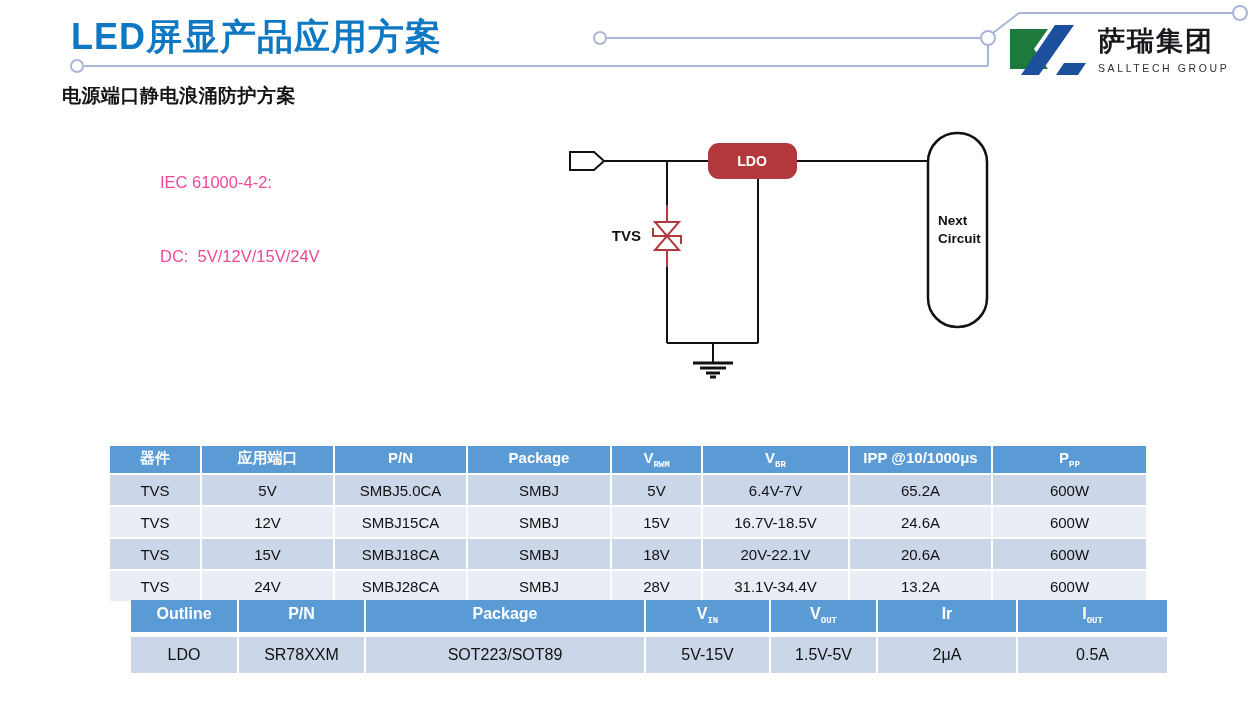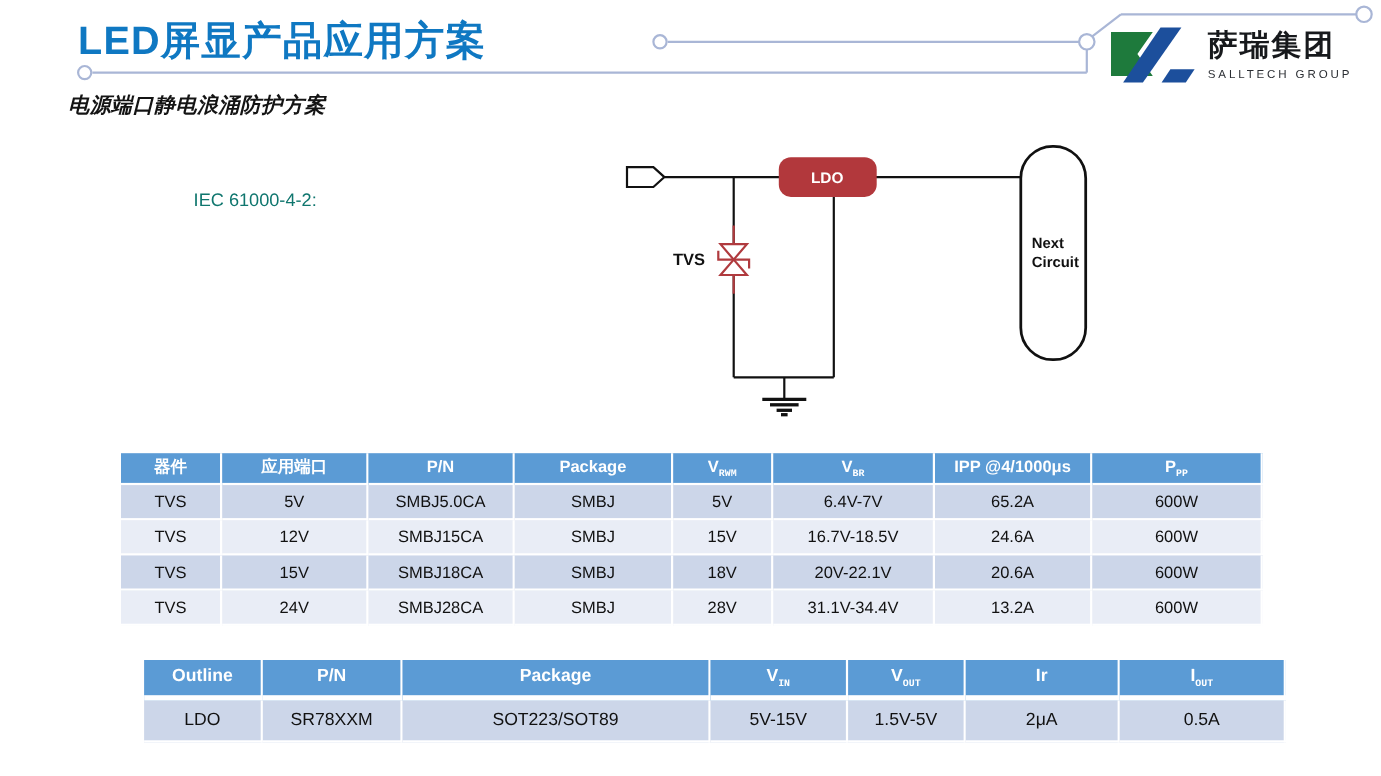--- a/index.html
+++ b/index.html
@@ -2,36 +2,36 @@
 <html><head>
 <meta charset="utf-8">
 <style>
   html,body{margin:0;padding:0;background:#ffffff;}
   body{width:1255px;height:705px;position:relative;overflow:hidden;
        font-family:"Liberation Sans","DejaVu Sans",sans-serif;color:#141414;}
   .abs{position:absolute;}
 
   
   #page-title{left:71px;top:13px;font-size:36px;font-weight:bold;color:#0f78c2;letter-spacing:1px;}
-  #page-subtitle{left:62px;top:83px;font-size:19px;font-weight:bold;color:#141414;letter-spacing:0.5px;font-style:italic;}
+  #page-subtitle{left:62px;top:83px;font-size:19px;font-weight:bold;color:#141414;letter-spacing:0.5px;}
   #deco-traces{left:0;top:0;pointer-events:none;}
 
   
   #logo{left:1008px;top:24px;display:flex;align-items:center;}
   #logo-text{margin-left:8px;}
   #logo-cn{font-size:27px;font-weight:bold;color:#17191c;letter-spacing:2px;line-height:30px;}
   #logo-en{font-size:10.5px;color:#2b2e33;letter-spacing:2.6px;margin-top:6px;}
 
   
-  #specs{left:176px;top:170px;font-size:16.5px;color:#0f766e;line-height:24px;}
+  #specs{left:160px;top:170px;font-size:16.5px;color:#ec4899;line-height:24px;}
   .spec-gap{height:25px;}
 
   
   table{border-collapse:separate;border-spacing:0;table-layout:fixed;}
-  #tvs-table{left:110px;top:412px;width:1038px;}
+  #tvs-table{left:110px;top:446px;width:1038px;}
   #ldo-table{left:110px;top:600px;width:1038px;padding-left:21px;}
   th{background:#5b9bd5;color:#ffffff;font-weight:bold;text-align:center;
      border-right:2px solid #ffffff;border-bottom:2px solid #ffffff;padding:0;}
   td{text-align:center;color:#111;border-right:2px solid #ffffff;border-bottom:2px solid #ffffff;padding:0;}
   #tvs-table th{height:27px;font-size:15px;}
   #tvs-table td{height:30px;font-size:15px;}
   #ldo-table th{height:32px;font-size:16px;border-bottom:5px solid #ffffff;}
   #ldo-table td{height:36px;font-size:16px;}
   tr.band-dark td{background:#ccd6e9;}
   tr.band-light td{background:#e9edf6;}
@@ -68,20 +68,21 @@
   <div id="logo-text">
     <div id="logo-cn">萨瑞集团</div>
     <div id="logo-en">SALLTECH GROUP</div>
   </div>
 </div>
 
 <div id="specs" class="abs">
   <div>IEC 61000-4-2:</div>
   <div class="spec-gap"></div>
   <div class="spec-gap"></div>
+  <div>DC:&nbsp; 5V/12V/15V/24V</div>
 </div>
 
 <svg class="abs" style="left:550px;top:120px;" width="450" height="270">
 
   <polygon points="20,32 44,32 54,41 44,50 20,50" fill="#ffffff" stroke="#111111" stroke-width="2"></polygon>
 
   <g stroke="#111111" stroke-width="2" fill="none">
     <line x1="54" y1="41" x2="378" y2="41"></line>
     <line x1="117" y1="41" x2="117" y2="223"></line>
     <line x1="208" y1="58" x2="208" y2="223"></line>
@@ -125,21 +126,21 @@
       <col style="width:155px">
   </colgroup>
   <tbody>
       <tr>
     <th><span>器件</span><sub class="hsub"></sub></th>
     <th><span>应用端口</span><sub class="hsub"></sub></th>
     <th><span>P/N</span><sub class="hsub"></sub></th>
     <th><span>Package</span><sub class="hsub"></sub></th>
     <th><span>V</span><sub class="hsub">RWM</sub></th>
     <th><span>V</span><sub class="hsub">BR</sub></th>
-    <th><span>IPP @4/1000μs</span><sub class="hsub"></sub></th>
+    <th><span>IPP @10/1000μs</span><sub class="hsub"></sub></th>
     <th><span>P</span><sub class="hsub">PP</sub></th>
   </tr>
   <tr class="band-dark">
     <td>TVS</td>
     <td>5V</td>
     <td>SMBJ5.0CA</td>
     <td>SMBJ</td>
     <td>5V</td>
     <td>6.4V-7V</td>
     <td>65.2A</td>

